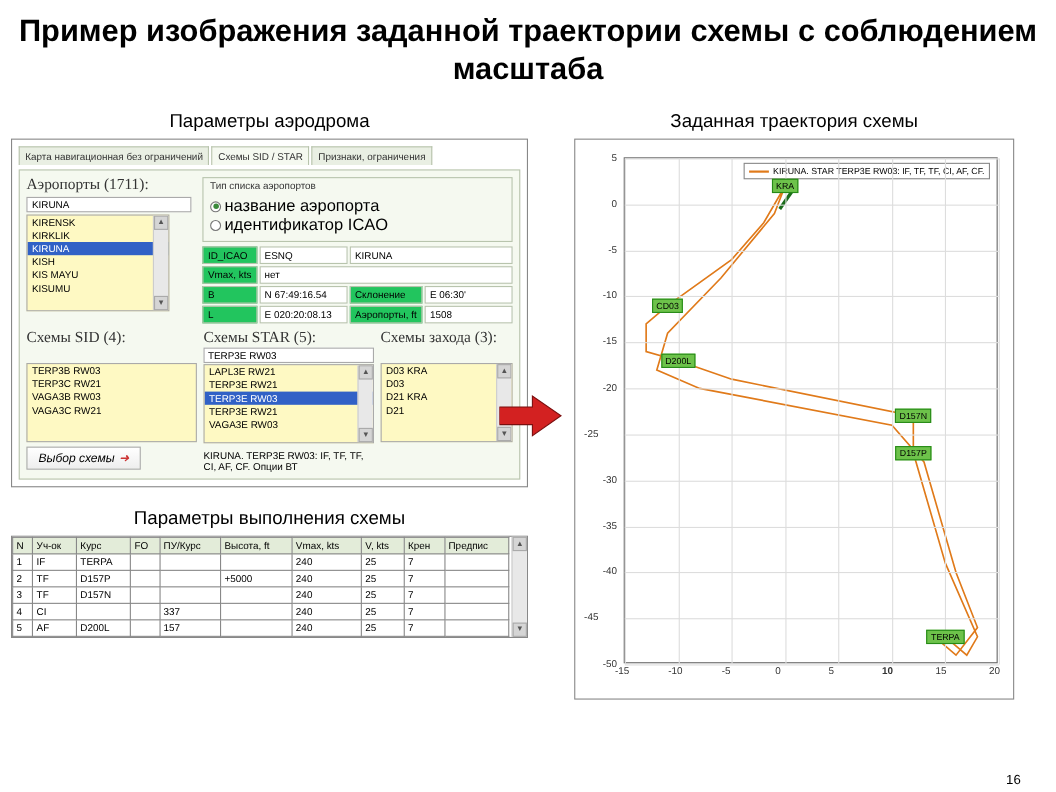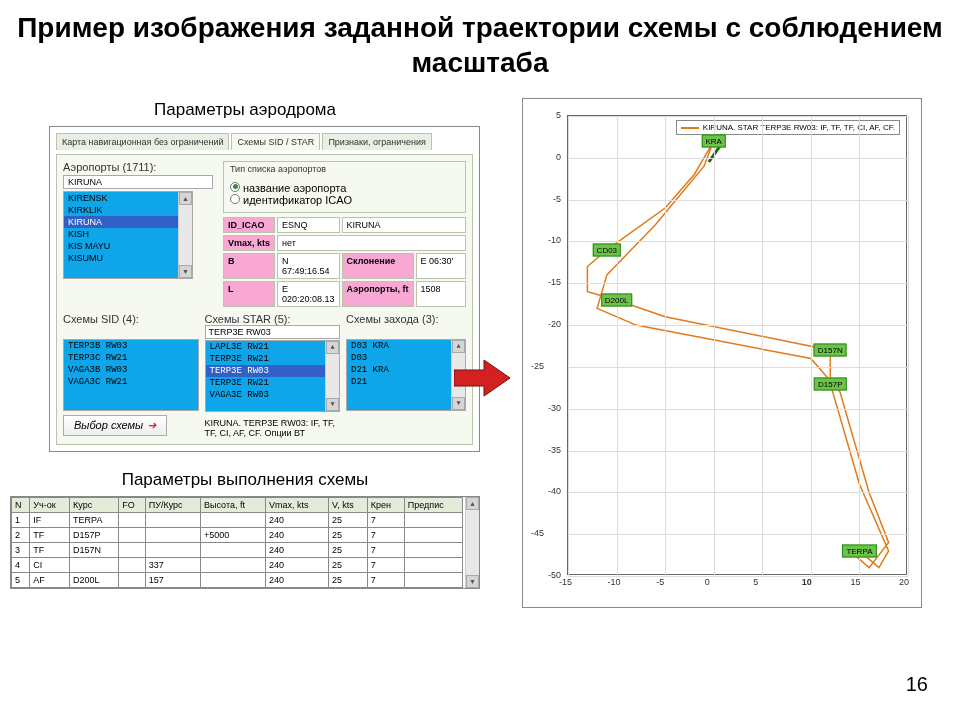--- a/index.html
+++ b/index.html
@@ -26,21 +26,20 @@
   .panel-title {
     font-size: 17px;
     text-align: center;
     margin: 2px 0 6px 0;
     font-weight: normal;
   }
   .panel {
     border: 1px solid #888;
     background: #fff;
     padding: 6px;
-    margin-left: 39px;
   }
   .tabs {
     display: flex;
     gap: 2px;
     margin-bottom: 4px;
     font-size: 9px;
   }
   .tab {
     background: #e9efe3;
     border: 1px solid #b8c4ad;
@@ -48,24 +47,24 @@
     border-bottom: none;
     color: #333;
   }
   .tab.active { background: #f5f9f0; font-weight: normal; }
   .tabbody {
     background: #f5f9f0;
     border: 1px solid #b8c4ad;
     padding: 6px;
   }
   .row { display: flex; align-items: center; gap: 6px; }
-  .small-label { font-size: 11px; color: #333; }
+  .small-label { font-size: 14px; color: #333; font-family: Liberation Serif, serif; }
   .listbox {
     border: 1px solid #aaa;
-    background: #0ea5e9;
+    background: #fef9c3;
     height: 88px;
     width: 130px;
     overflow: hidden;
     position: relative;
   }
   .listbox .item { padding: 1px 4px; font-size: 9px; }
   .listbox .sel { background: #3161c6; color: #fff; }
   .scrollbar {
     position: absolute;
     right: 0; top: 0; bottom: 0; width: 14px;
@@ -75,38 +74,38 @@
     height: 13px; background: #d5d5d5; border: 1px solid #aaa;
     display: flex; align-items: center; justify-content: center;
     font-size: 7px; color: #555;
   }
   .fieldset {
     border: 1px solid #b8c4ad;
     padding: 4px 6px 6px 6px;
     margin-bottom: 4px;
   }
   .fieldset .legend { font-size: 9px; color: #333; margin-bottom: 3px; position: relative; top: -2px;}
-  .radio { display: inline-flex; gap: 3px; font-size: 11px; }
+  .radio { display: inline-flex; align-items: center; gap: 3px; font-size: 15px; }
   .radio .dot { width: 10px; height: 10px; border: 1px solid #777; border-radius: 50%; background: #fff; display: inline-flex; align-items: center; justify-content: center;}
   .radio .dot.checked::after { content:''; width:5px; height:5px; background:#3b8a3b; border-radius:50%;}
   .kv-grid {
     display: grid;
     grid-template-columns: auto 1fr auto 1fr;
     gap: 2px;
     font-size: 9px;
   }
   .kv-cell {
     background: #fff;
     border: 1px solid #b8c4ad;
     padding: 2px 4px;
   }
-  .kv-head { background: #f9a8d4; font-weight: bold; }
+  .kv-head { background: #22c55e; font-weight: normal; }
   .scheme-cols { display: flex; gap: 6px; margin-top: 6px;}
   .scheme-col { flex: 1; }
-  .scheme-col .listbox { width: 100%; height: 72px; font-family: Liberation Mono, monospace; }
+  .scheme-col .listbox { width: 100%; height: 72px; }
   .choose-btn {
     border: 1px solid #aaa;
     background: linear-gradient(#fff,#eee);
     padding: 3px 10px;
     font-size: 11px;
     display: inline-flex; align-items: center; gap: 4px;
     margin-top: 4px;
     font-style: italic;
   }
   .bottom-note { font-size: 9px; margin-top: 6px; }
@@ -165,22 +164,22 @@
     transform: translate(-50%, -50%);
   }
   .big-arrow {
     position: absolute;
     left: -40px;
     top: 260px;
   }
   .page-num {
     position: absolute;
     right: 32px;
-    bottom: 24px;
-    font-size: 20px;
+    bottom: 4px;
+    font-size: 12px;
   }
 </style>
 </head>
 <body>
 
 <h1>Пример изображения заданной траектории схемы с соблюдением масштаба</h1>
 
 <div class="columns">
 
   <div class="left-col">
@@ -379,20 +378,21 @@
       </div>
     </div>
   </div>
 
   <div class="right-col">
     <div class="big-arrow">
       <svg width="58" height="40">
           <polygon points="0,12 30,12 30,2 56,20 30,38 30,28 0,28" fill="#d32121" stroke="#7a0e0e" stroke-width="1"></polygon>
         </svg>
     </div>
+    <div class="panel-title">Заданная траектория схемы</div>
     <div class="chart">
       <div class="plot" id="plot">
         <div class="legend-box">
           <span class="legend-line"></span>
           <span>KIRUNA. STAR TERP3E RW03: IF, TF, TF, CI, AF, CF.</span>
         </div>
         <svg id="trajsvg" width="340" height="460" style="position:absolute;left:0;top:0;">
             <path d="M 291.4 434.9 L 310.9 451.6 L 320.6 434.9 L 291.4 368.0 L 262.3 267.6 L 262.3 234.2 L 97.1 200.7 L 48.6 184.0 L 19.4 175.6 L 19.4 150.5 L 38.9 133.8 L 97.1 92.0 L 126.3 58.5 L 145.7 25.1 M 145.7 25.1 L 136.0 50.2 L 87.4 108.7 L 38.9 158.9 L 29.1 192.4 L 68.0 209.1 L 242.9 242.5 L 272.0 276.0 L 301.1 376.4 L 320.6 426.5 L 301.1 451.6 L 281.7 434.9" stroke="#e07a1a" stroke-width="1.5" fill="none"></path>
             <line x1="140.85714285714286" y1="46" x2="155.42857142857142" y2="25.09090909090909" stroke="#1a6b1a" stroke-width="3"></line>
           </svg>

